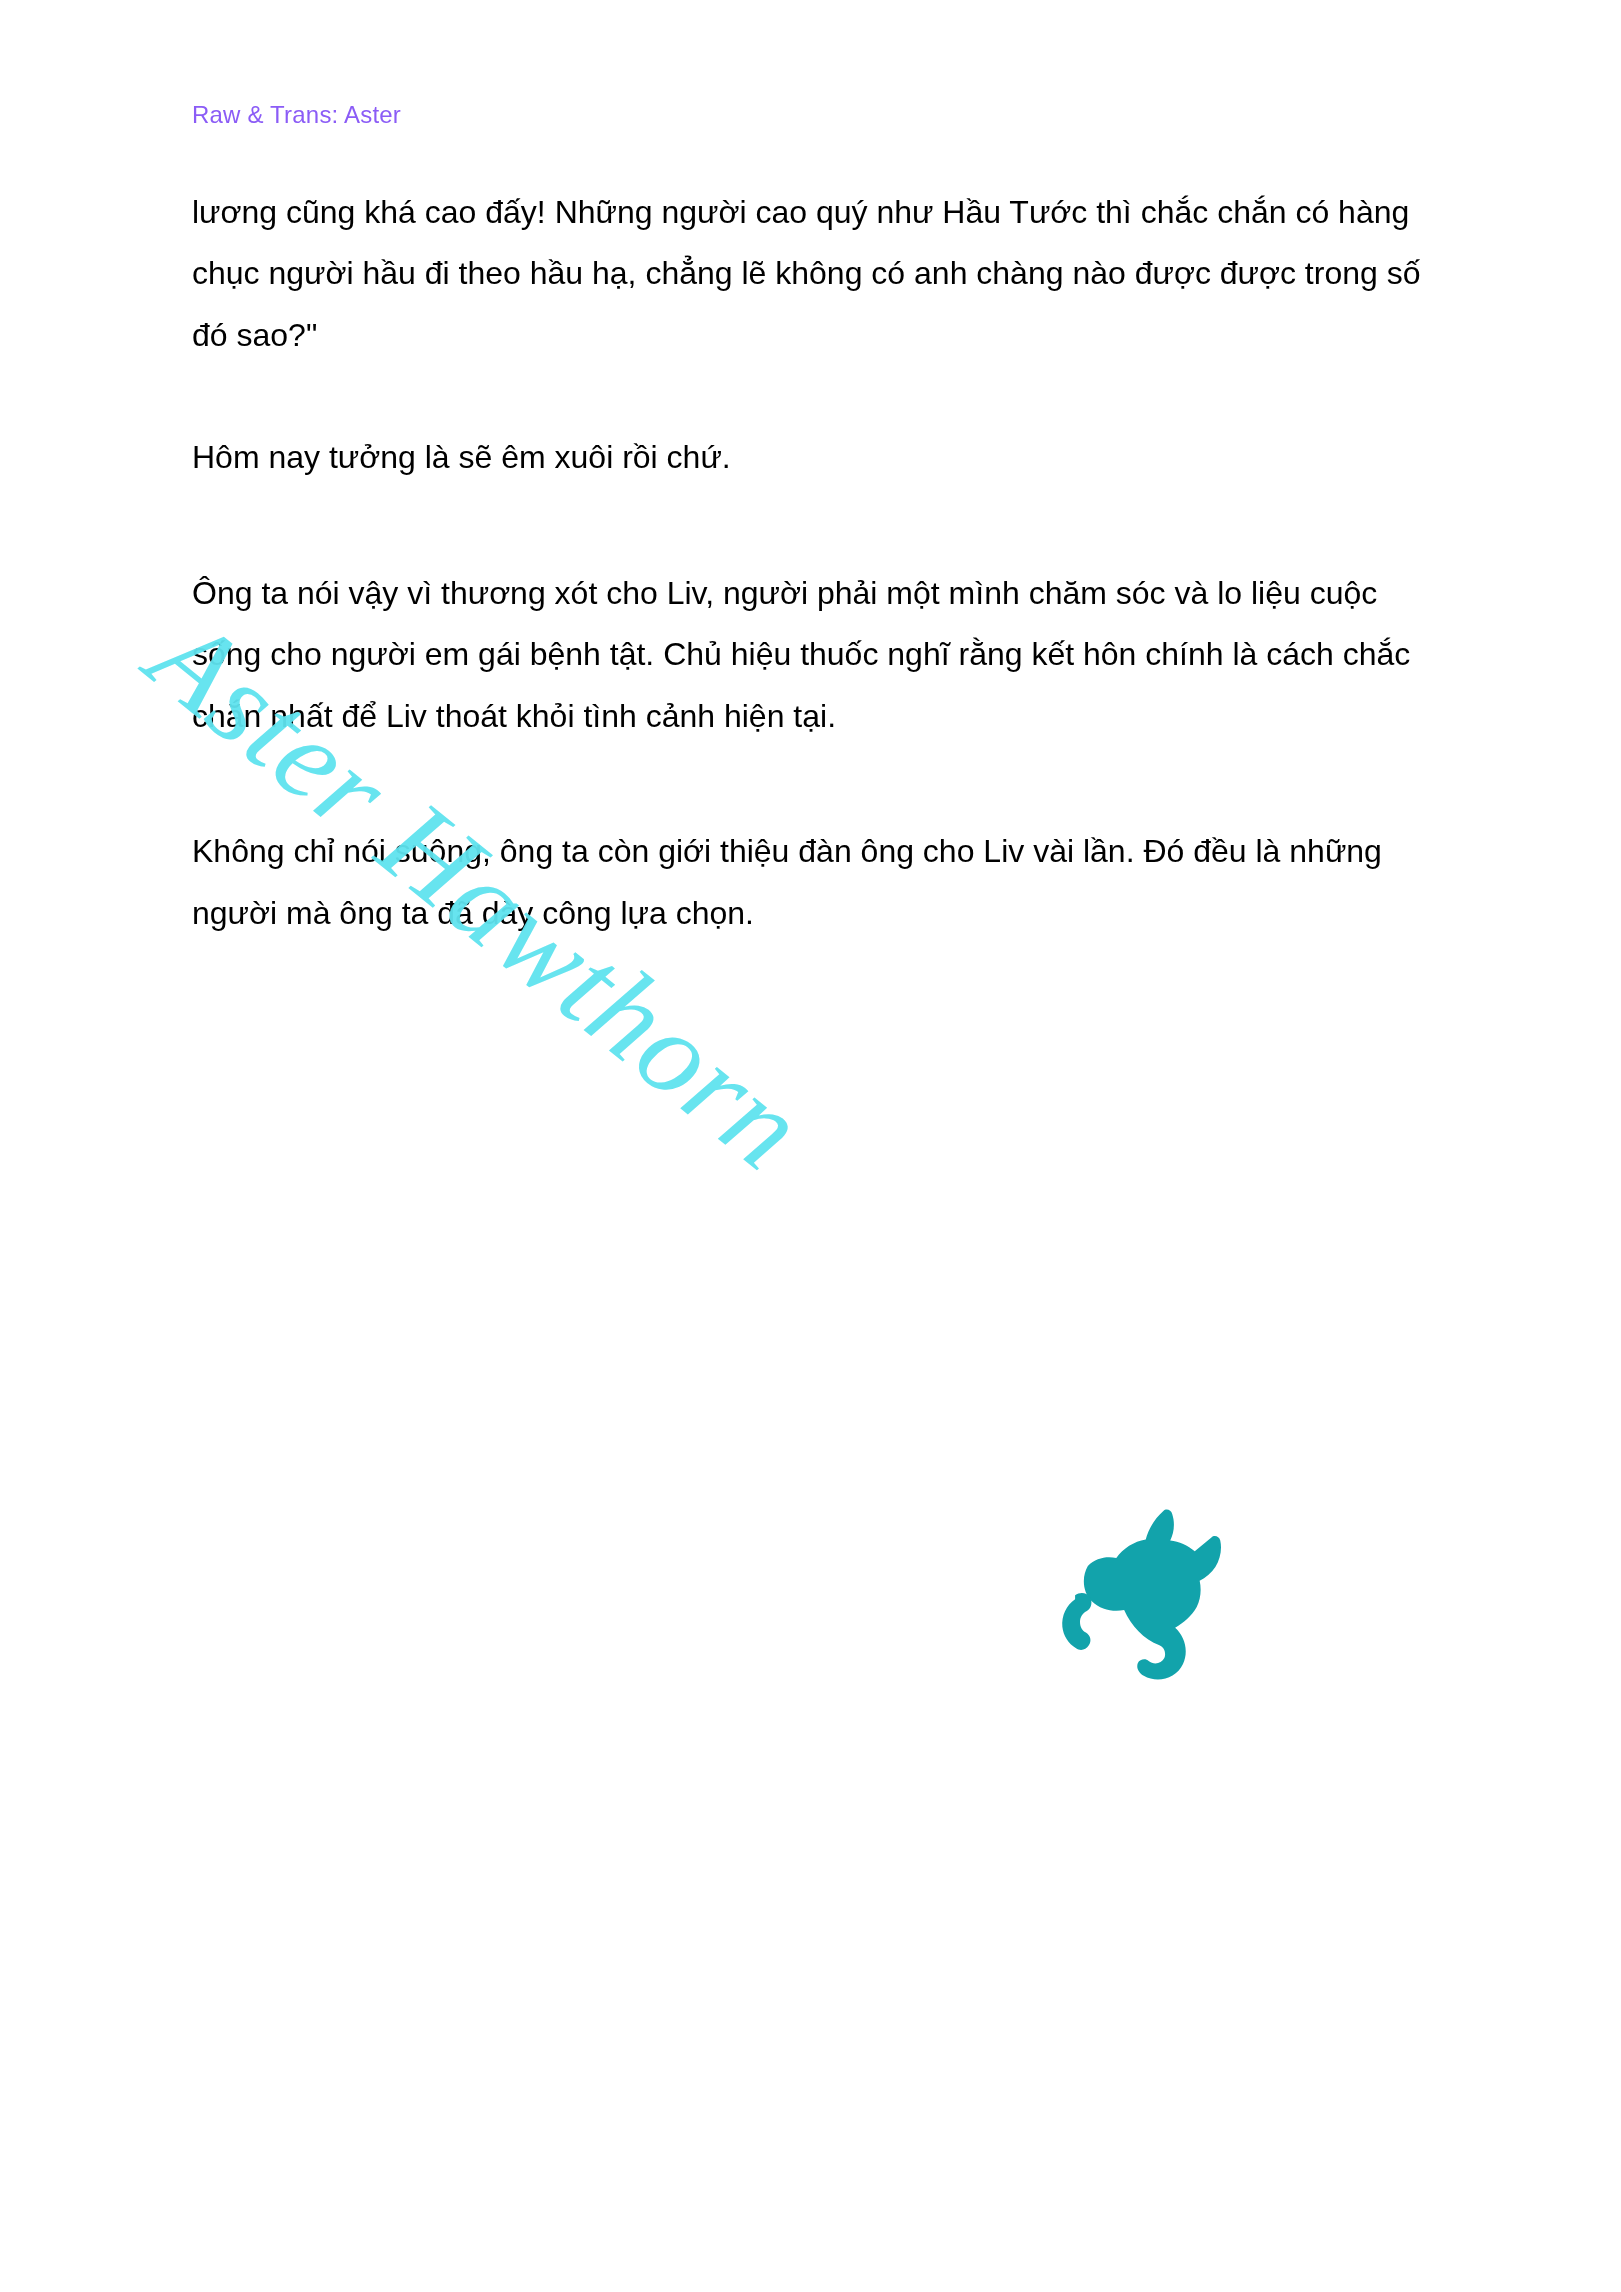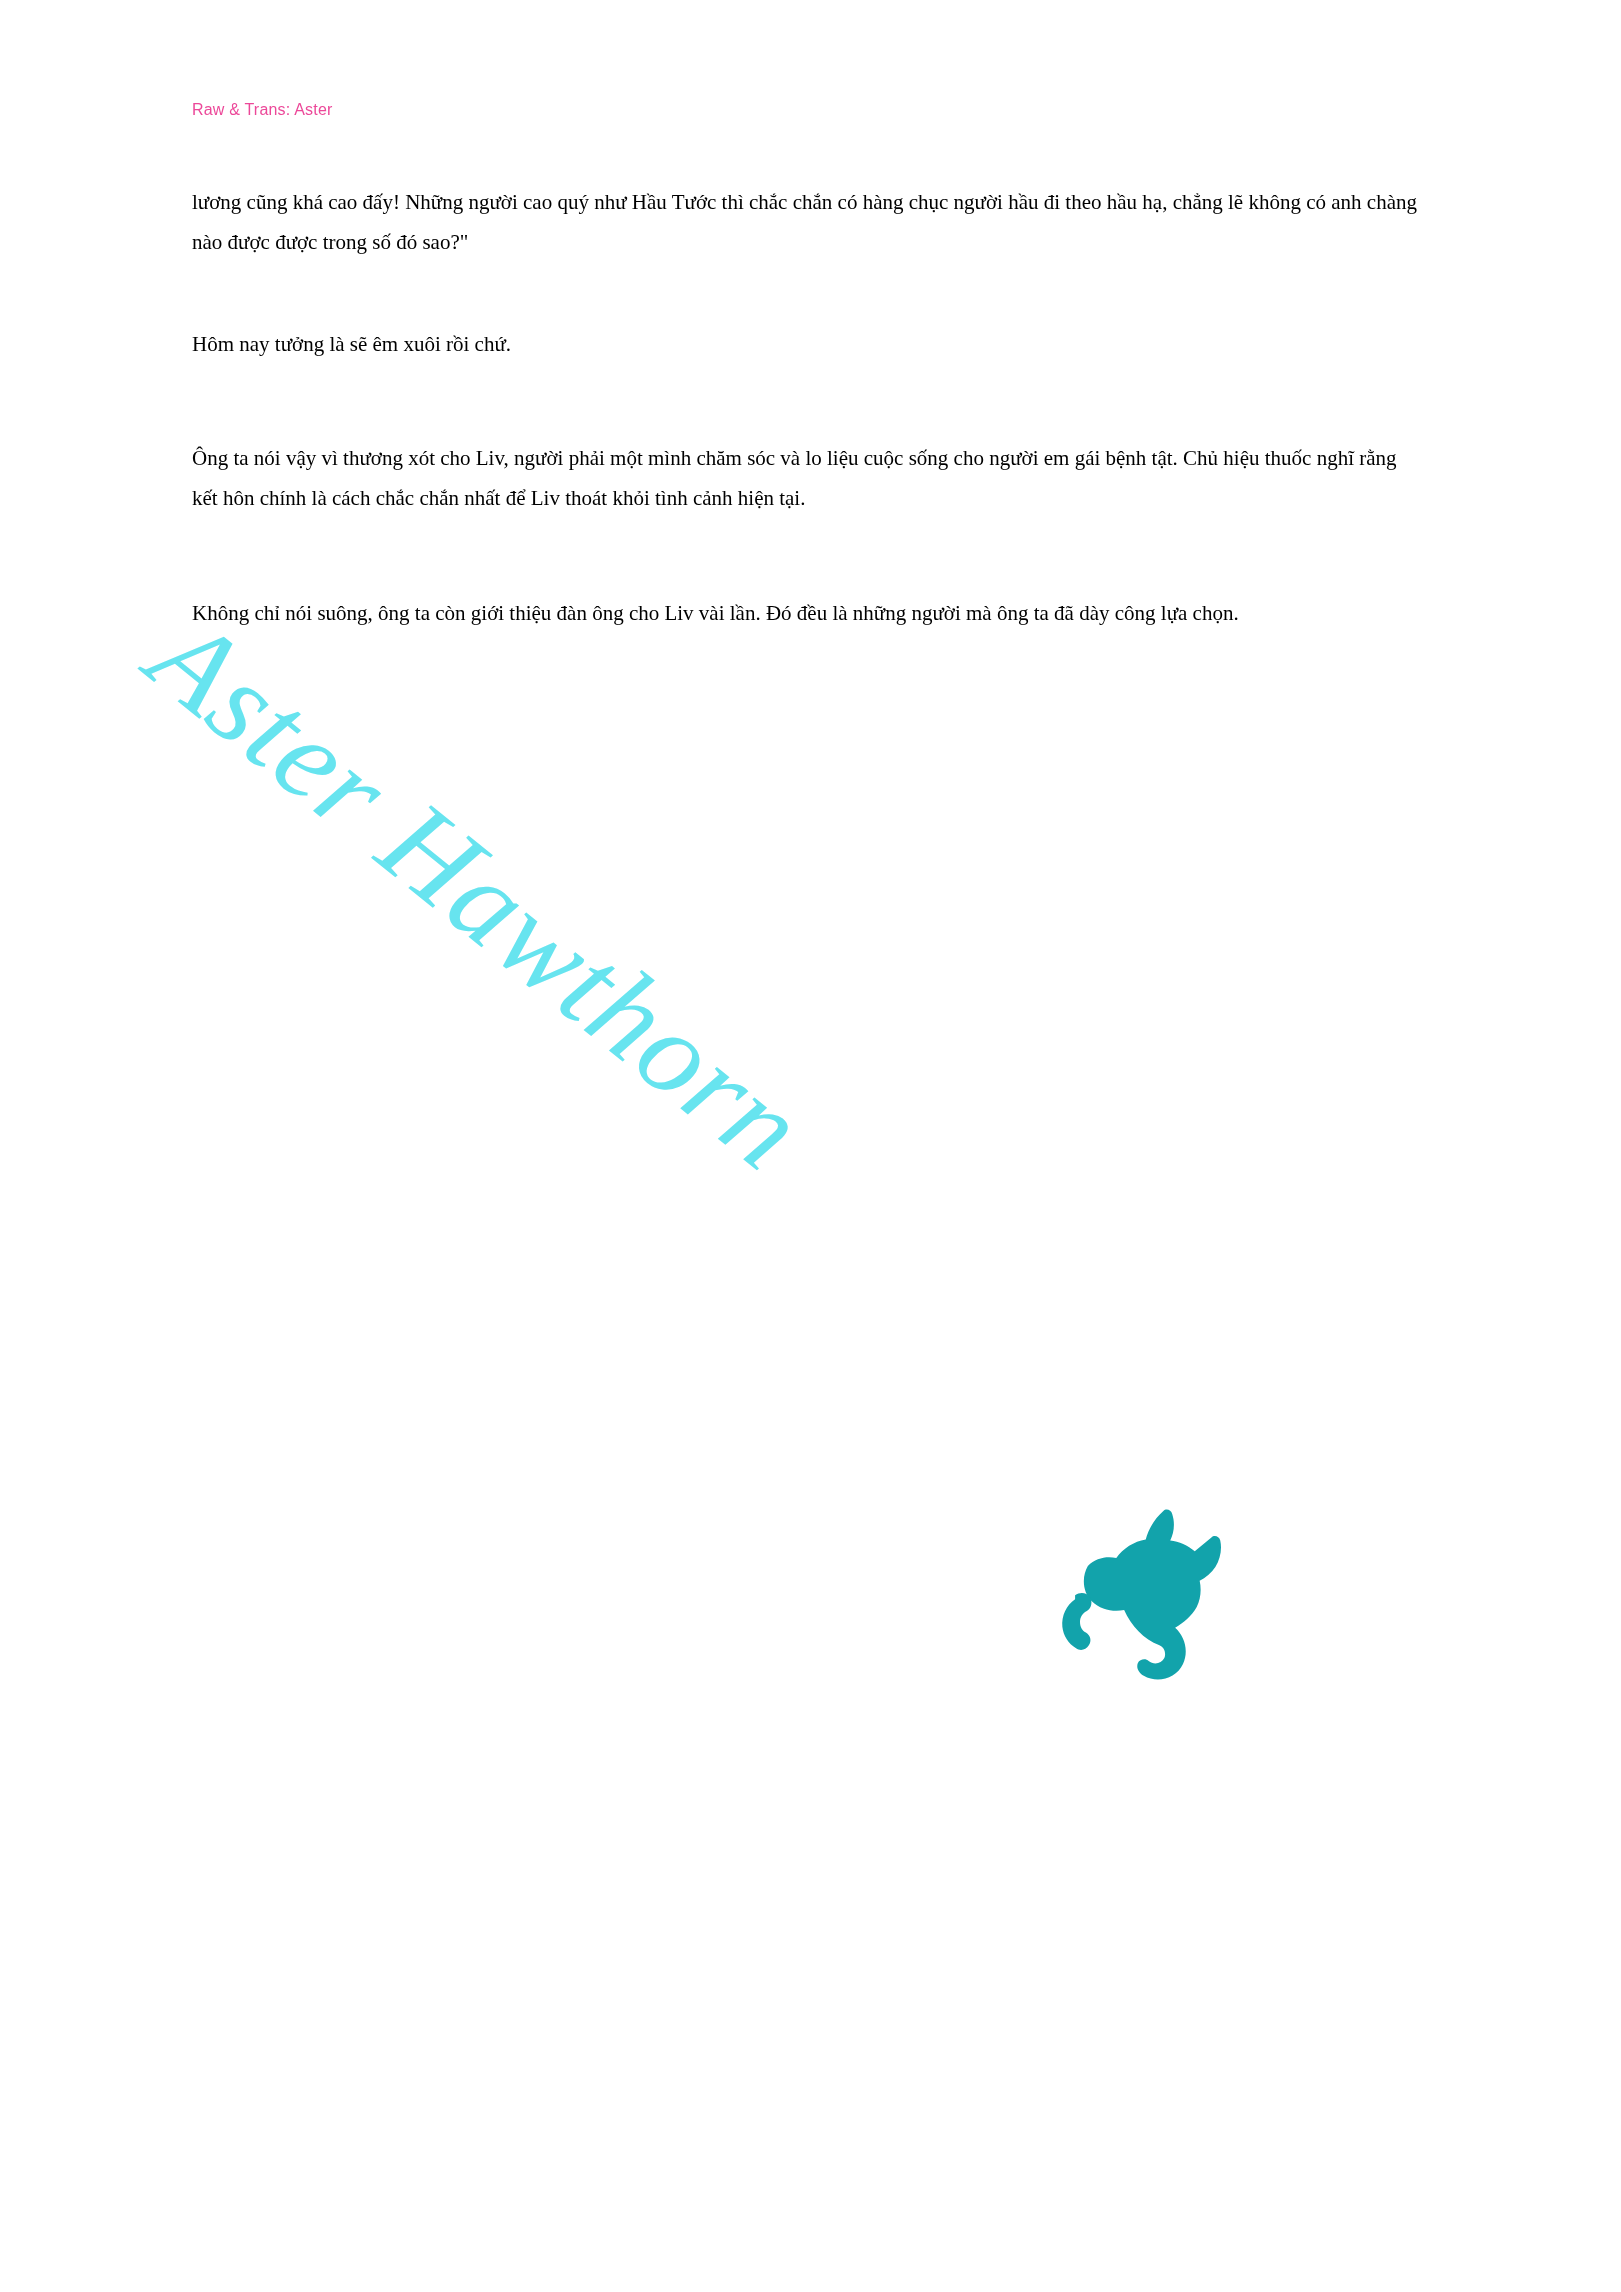--- a/index.html
+++ b/index.html
@@ -17,34 +17,34 @@
   .page {
     position: absolute;
     inset: 0;
     background: #ffffff;
   }
   .header-note {
     position: absolute;
     left: 192px;
     top: 101px;
     font-family: "Liberation Sans", sans-serif;
-    font-size: 16px;
-    color: #ec4899;
+    font-size: 24px;
+    color: #8b5cf6;
     letter-spacing: 0.2px;
     white-space: nowrap;
   }
   .content {
     position: absolute;
     left: 192px;
     top: 182px;
     width: 1245px;
   }
   .para {
-    font-family: Liberation Serif, serif;
-    font-size: 21px;
+    font-family: Liberation Sans, sans-serif;
+    font-size: 32px;
     line-height: 1.92;
     color: #000000;
     margin: 0 0 61px 0;
     text-align: left;
     width: 1230px;
   }
   .para.gap-large {
     margin-bottom: 74px;
   }
   

